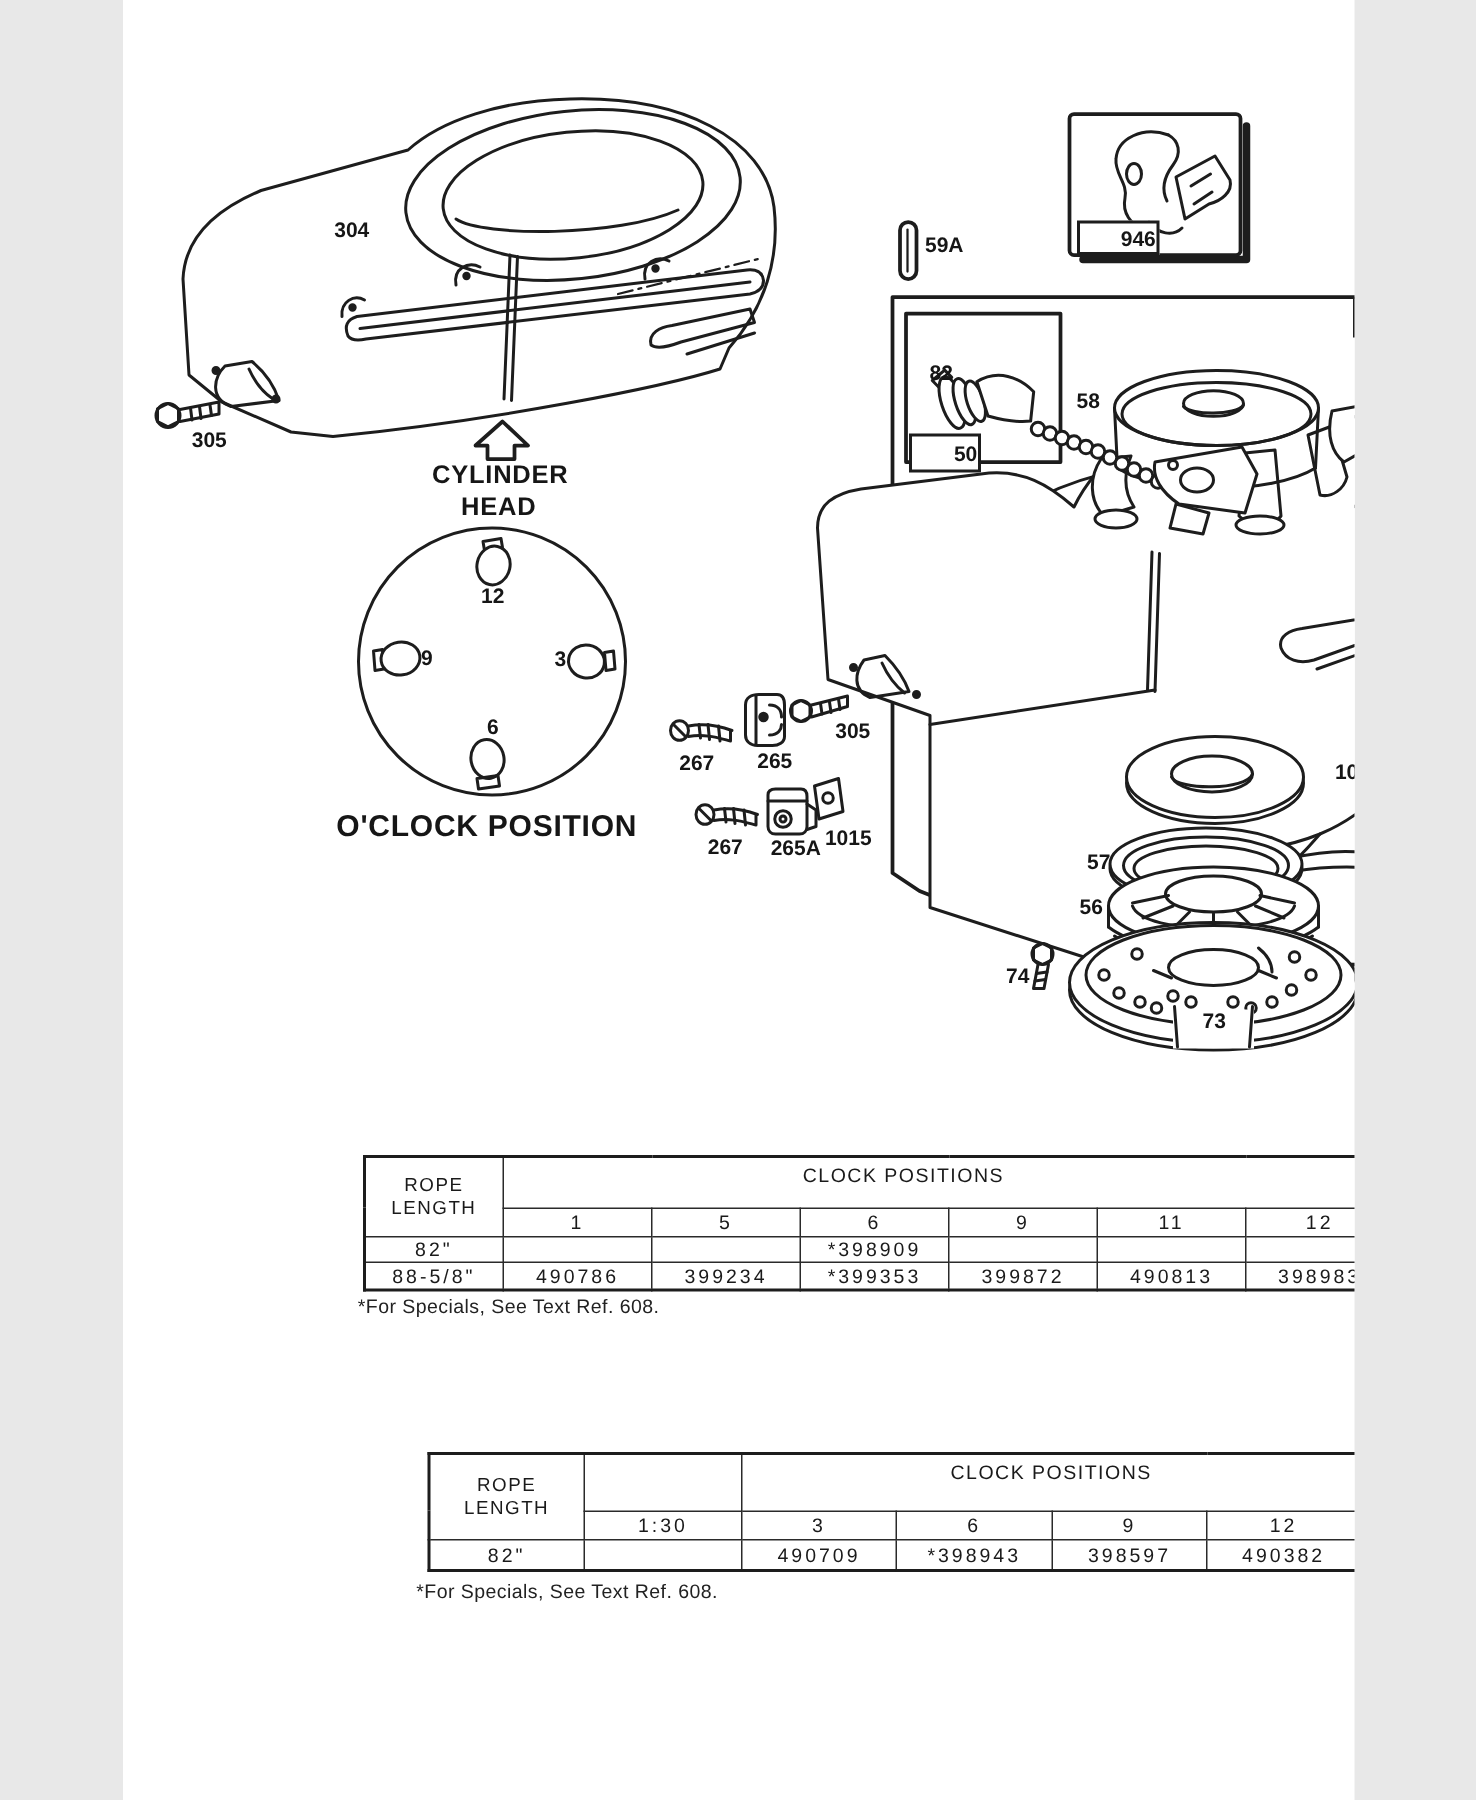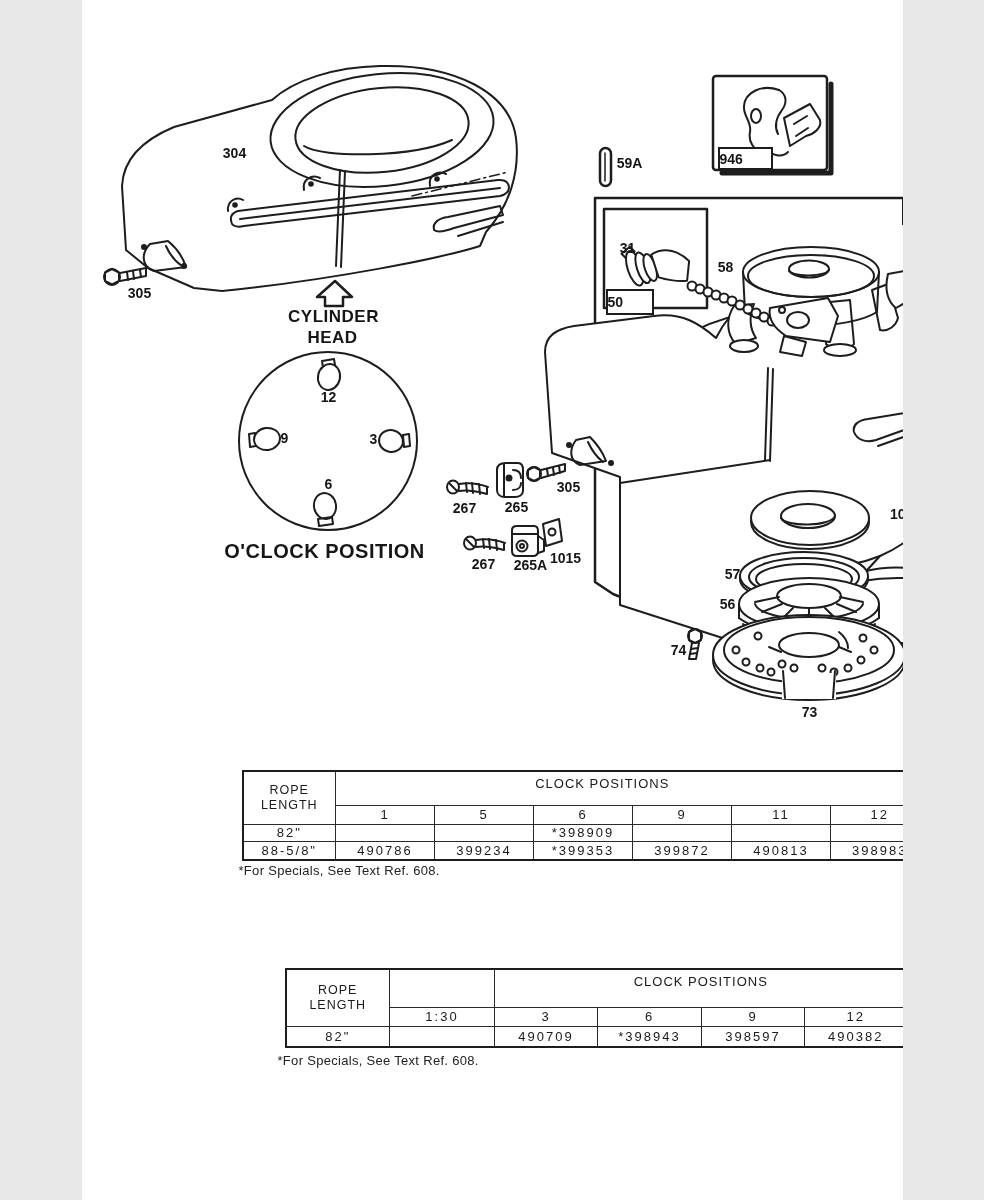--- a/index.html
+++ b/index.html
@@ -12,21 +12,21 @@
   
   .plabel{
     position:absolute;transform:translateX(-50%);
     font-weight:700;font-size:14px;letter-spacing:0px;white-space:nowrap;
     color:#161616;
   }
   .plabel.cap{font-size:17px;letter-spacing:.5px;}
   .plabel.big{font-size:20px;letter-spacing:.5px;}
   
   .boxlabel{
-    position:absolute;display:flex;align-items:center;justify-content:flex-start;
+    position:absolute;display:flex;align-items:center;justify-content:flex-end;
     background:#fff;border:2.5px solid #1d1d1d;
     font-weight:700;font-size:14px;color:#161616;box-sizing:border-box;
   }
   
   .tbl-title{
     position:absolute;font-weight:700;font-size:13.5px;letter-spacing:.4px;
     white-space:nowrap;color:#141414;
   }
   .tbl-foot{
     position:absolute;font-size:13px;letter-spacing:.3px;white-space:nowrap;color:#222;
@@ -304,21 +304,21 @@
   <span class="plabel cap" style="left:252px;top:307px">CYLINDER</span>
   <span class="plabel cap" style="left:251px;top:328px">HEAD</span>
 
   <span class="plabel" style="left:247px;top:389px">12</span>
   <span class="plabel" style="left:203px;top:430px">9</span>
   <span class="plabel" style="left:292px;top:431px">3</span>
   <span class="plabel" style="left:247px;top:476px">6</span>
   <span class="plabel big" style="left:243px;top:540px">O'CLOCK POSITION</span>
 
   <span class="plabel" style="left:548px;top:155px">59A</span>
-  <span class="plabel" style="left:546px;top:240px">31</span>
+  <span class="plabel" style="left:546px;top:240px">82</span>
   <span class="plabel" style="left:644px;top:259px">58</span>
 
   <div class="boxlabel" style="left:636px;top:147px;width:55px;height:23px">
     <span>946</span>
   </div>
   <div class="boxlabel" style="left:820px;top:198px;width:71px;height:27px">
     <span>608</span>
   </div>
   <div class="boxlabel" style="left:524px;top:289px;width:48px;height:26px">
     <span>50</span>
@@ -328,21 +328,21 @@
   <span class="plabel" style="left:435px;top:499px">265</span>
   <span class="plabel" style="left:487px;top:479px">305</span>
   <span class="plabel" style="left:402px;top:556px">267</span>
   <span class="plabel" style="left:449px;top:557px">265A</span>
   <span class="plabel" style="left:484px;top:550px">1015</span>
 
   <span class="plabel" style="left:824px;top:506px">1016</span>
   <span class="plabel" style="left:651px;top:566px">57</span>
   <span class="plabel" style="left:646px;top:596px">56</span>
   <span class="plabel" style="left:597px;top:642px">74</span>
-  <span class="plabel" style="left:728px;top:704px">73</span>
+  <span class="plabel" style="left:728px;top:672px">73</span>
 
 
   <table class="ptable t1" style="left:160px;top:770px;width:687px">
     <colgroup>
       <col style="width:93px">
         <col style="width:99px">
         <col style="width:99px">
       <col style="width:99px">
         <col style="width:99px">
         <col style="width:99px">

